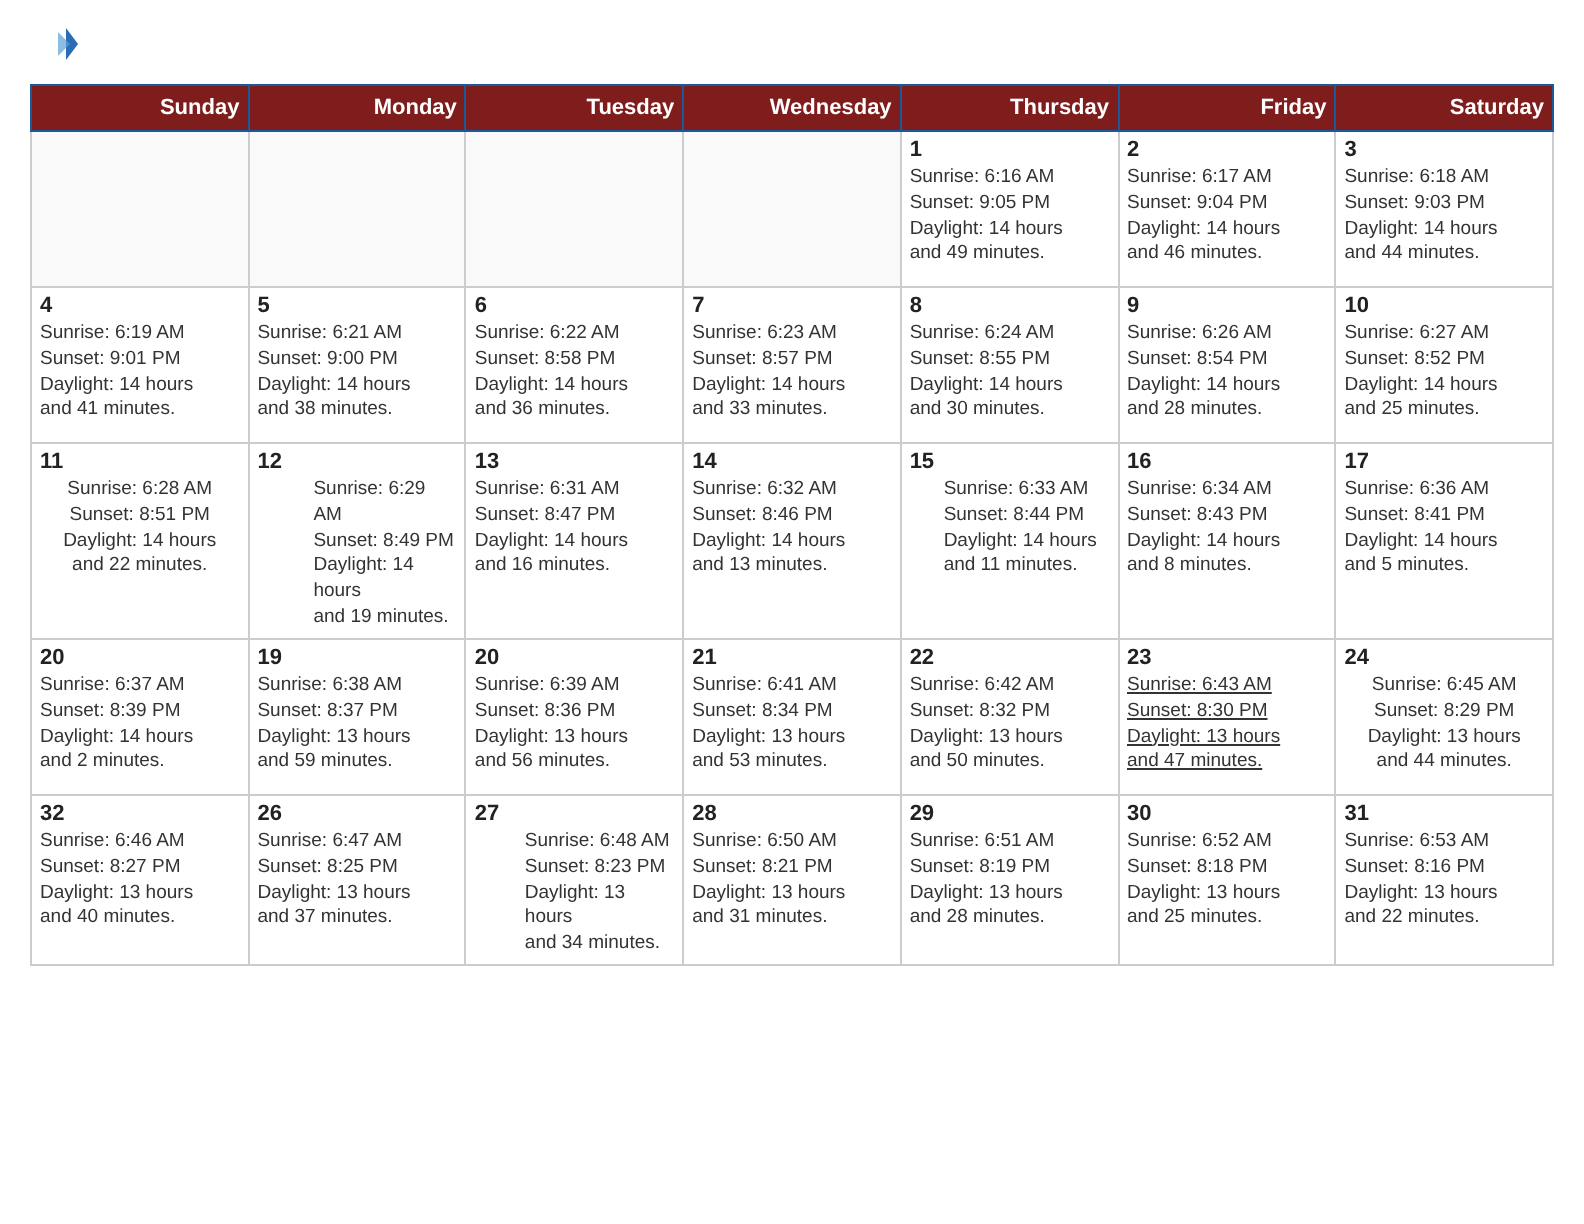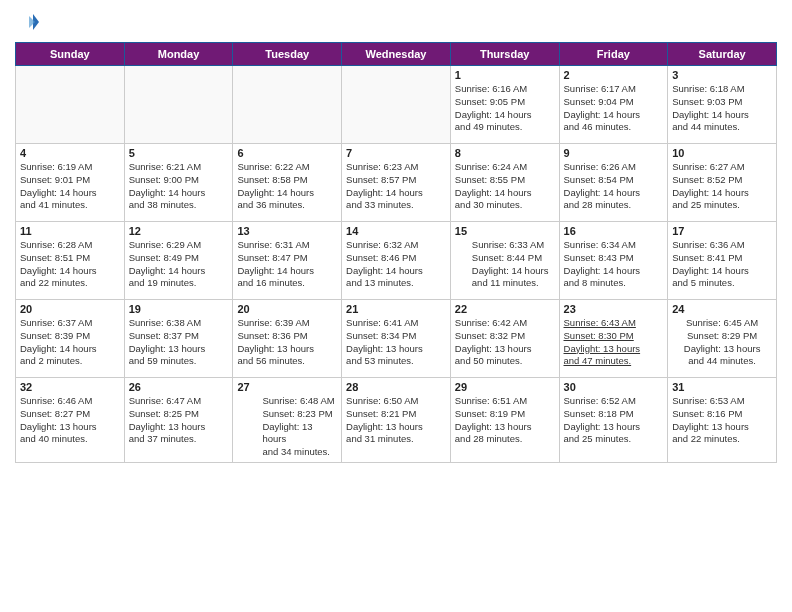--- a/index.html
+++ b/index.html
@@ -48,24 +48,24 @@
     .location {
       font-size: 14px;
       color: #555;
     }
     .calendar {
       width: 100%;
       border-collapse: collapse;
       font-size: 10px;
     }
     .calendar th {
-      background: #701a75;
+      background: #7f1d1d;
       color: #fff;
       padding: 5px 4px;
-      text-align: center;
+      text-align: right;
       font-size: 11px;
       font-weight: bold;
       border: 1px solid #1a5a9a;
     }
     .calendar td {
       border: 1px solid #ccc;
       vertical-align: top;
       padding: 3px 4px;
       width: calc(100% / 7);
       height: 78px;
@@ -198,28 +198,28 @@
             <span class="day-num">10</span>
             <div class="day-info" style="white-space: pre-line;">Sunrise: 6:27 AM
 Sunset: 8:52 PM
 Daylight: 14 hours
 and 25 minutes.</div>
           </td>
         </tr>
         <tr>
           <td>
             <span class="day-num">11</span>
-            <div class="day-info" style="white-space: pre-line;">Sunrise: 6:28 AM
+            <div class="day-info" style="white-space: pre-line; text-align: center;">Sunrise: 6:28 AM
 Sunset: 8:51 PM
 Daylight: 14 hours
 and 22 minutes.</div>
           </td>
           <td>
             <span class="day-num">12</span>
-            <div class="day-info" style="white-space: pre-line;">Sunrise: 6:29 AM
+            <div class="day-info" style="white-space: pre-line; margin-left: 28px;">Sunrise: 6:29 AM
 Sunset: 8:49 PM
 Daylight: 14 hours
 and 19 minutes.</div>
           </td>
           <td>
             <span class="day-num">13</span>
             <div class="day-info" style="white-space: pre-line;">Sunrise: 6:31 AM
 Sunset: 8:47 PM
 Daylight: 14 hours
 and 16 minutes.</div>

